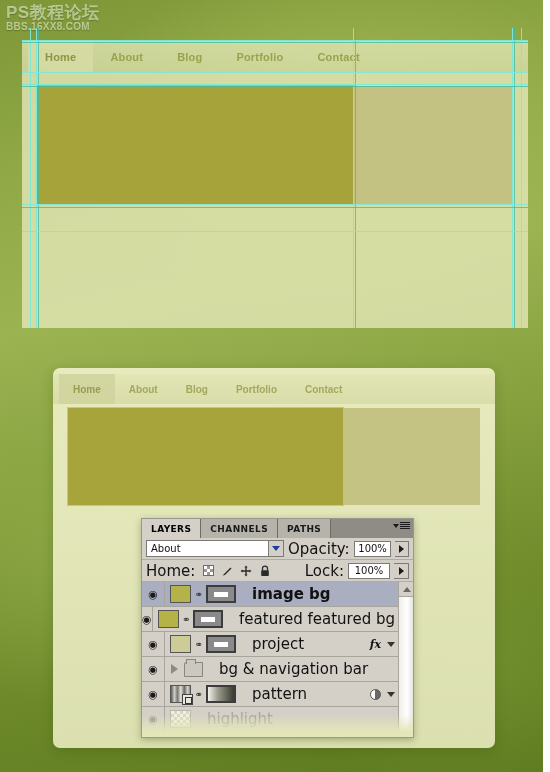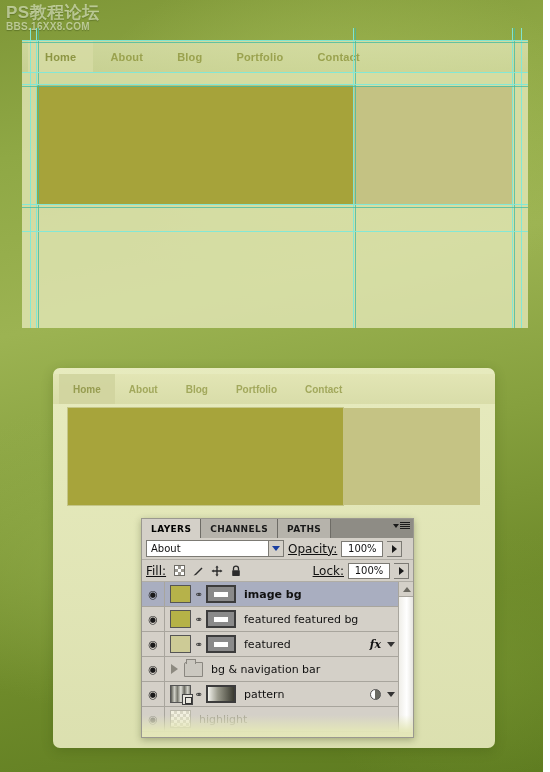--- a/index.html
+++ b/index.html
@@ -136,21 +136,21 @@
     justify-content: space-between; padding: 0 0 0 4px; font-size: 10px;
   }
   .ps-select .cb {
     width: 15px; height: 15px; background: #d4d0c8; border-left: 1px solid #7c7a74;
     display: flex; align-items: center; justify-content: center;
   }
   .ps-select .cb .dn {
     width: 0; height: 0; border-left: 4px solid transparent; border-right: 4px solid transparent;
     border-top: 5px solid #1a3fa0;
   }
-  .ps-lbl { font-size: 12px; color: #111; text-decoration: underline; }
+  .ps-lbl { font-size: 15px; color: #111; }
   .ps-num {
     width: 42px; height: 16px; background: #fff; border: 1px solid #7c7a74;
     display: flex; align-items: center; justify-content: center; font-size: 10px;
   }
   .ps-spin {
     width: 15px; height: 16px; background: #d4d0c8; border: 1px solid #7c7a74;
     border-left: none; display: flex; align-items: center; justify-content: center;
   }
   .ps-spin .rt {
     width: 0; height: 0; border-top: 4px solid transparent; border-bottom: 4px solid transparent;
@@ -208,21 +208,21 @@
   }
   .link { width: 9px; text-align: center; font-size: 10px; color: #333; margin: 0 3px; }
   .mask {
     width: 30px; height: 18px; border: 2px solid #3c3c3c; background: #8a8a8a;
     display: flex; align-items: center; justify-content: center; flex: 0 0 auto;
   }
   .mask .wbar { width: 14px; height: 5px; background: #fff; }
   .mask.grad {
     background-image: linear-gradient(90deg, #f2f2ec 0%, #9a9a8c 38%, #3a3a30 100%);
   }
-  .lname { margin-left: 8px; font-size: 11px; color: #111; white-space: nowrap; }
+  .lname { margin-left: 16px; font-size: 15px; color: #111; white-space: nowrap; }
   .lname.bold { font-weight: bold; }
   .lname.dim  { color: #a9a799; }
   .fx { margin-left: auto; font-style: italic; font-weight: bold; font-size: 11px; font-family: "DejaVu Serif", serif; }
   .adj {
     margin-left: auto; width: 11px; height: 11px; border-radius: 50%;
     background: linear-gradient(90deg,#fff 50%, #6a6a62 50%); border: 1px solid #555;
   }
   .rowtri {
     width: 0; height: 0; margin-left: 6px;
     border-left: 4px solid transparent; border-right: 4px solid transparent;
@@ -342,21 +342,21 @@
           </span>
       </div>
       <span class="ps-lbl">Opacity:</span>
       <div class="ps-num">100%</div>
       <div class="ps-spin">
           <span class="rt"></span>
         </div>
     </div>
 
     <div class="ps-row">
-      <span class="ps-lbl">Fill:</span>
+      <span class="ps-lbl">Home:</span>
       <div class="lockicons">
         <span class="chk"></span>
         <span class="ico">
           <svg viewBox="0 0 12 12" width="12" height="12">
               <path d="M1.5 10.5 L3 9 L9.5 2.5 L10.5 3.5 L4 10 Z" fill="#2b2b2b"></path>
             </svg>
         </span>
         <span class="ico">
           <svg viewBox="0 0 12 12" width="12" height="12">
               <path d="M6 0.5 L7.6 2.6 H6.7 V5.3 H9.4 V4.4 L11.5 6 L9.4 7.6 V6.7 H6.7 V9.4 H7.6 L6 11.5 L4.4 9.4 H5.3 V6.7 H2.6 V7.6 L0.5 6 L2.6 4.4 V5.3 H5.3 V2.6 H4.4 Z" fill="#2b2b2b"></path>
@@ -405,21 +405,21 @@
 
       <div class="layer-row">
         <span class="eye-cell">
           <span class="eye">◉</span>
         </span>
         <span class="thumb t-pat"></span>
         <span class="link">⚭</span>
         <span class="mask">
             <span class="wbar"></span>
           </span>
-        <span class="lname">featured</span>
+        <span class="lname">project</span>
         <span class="fx">fx</span>
         <span class="rowtri"></span>
       </div>
 
       <div class="layer-row">
         <span class="eye-cell">
           <span class="eye">◉</span>
         </span>
         <span class="grp-tri"></span>
         <span class="folder"></span>

